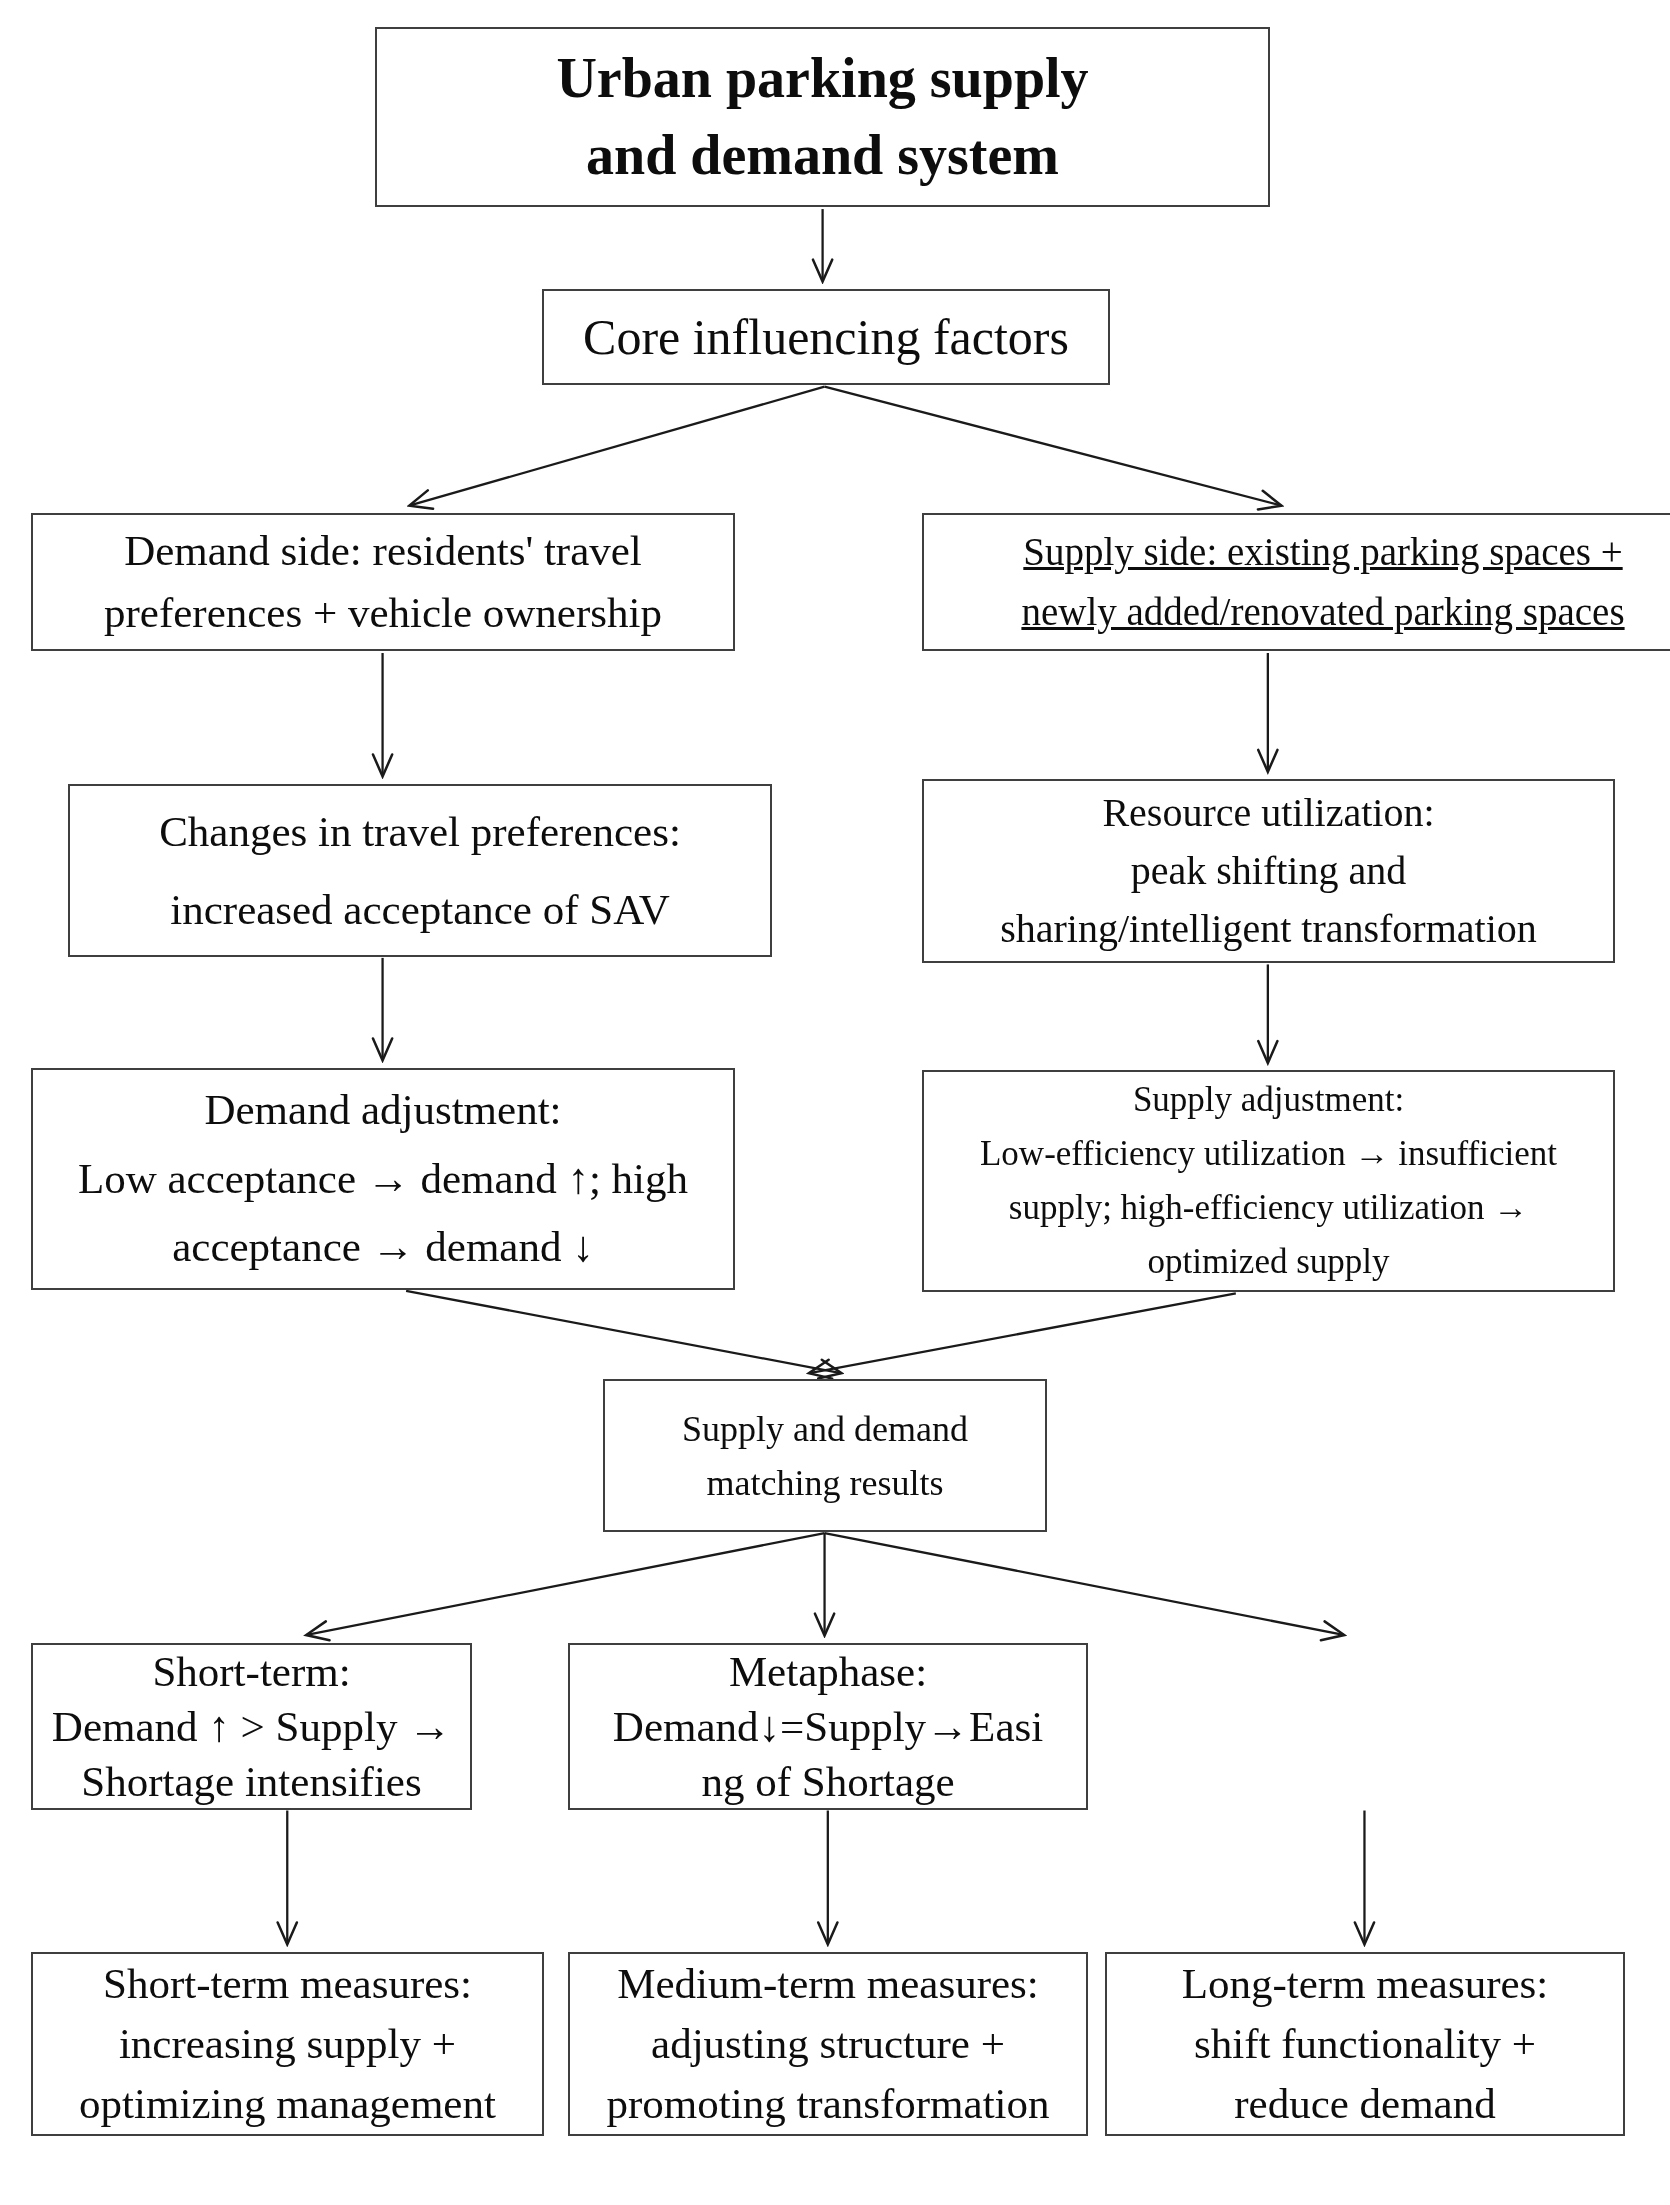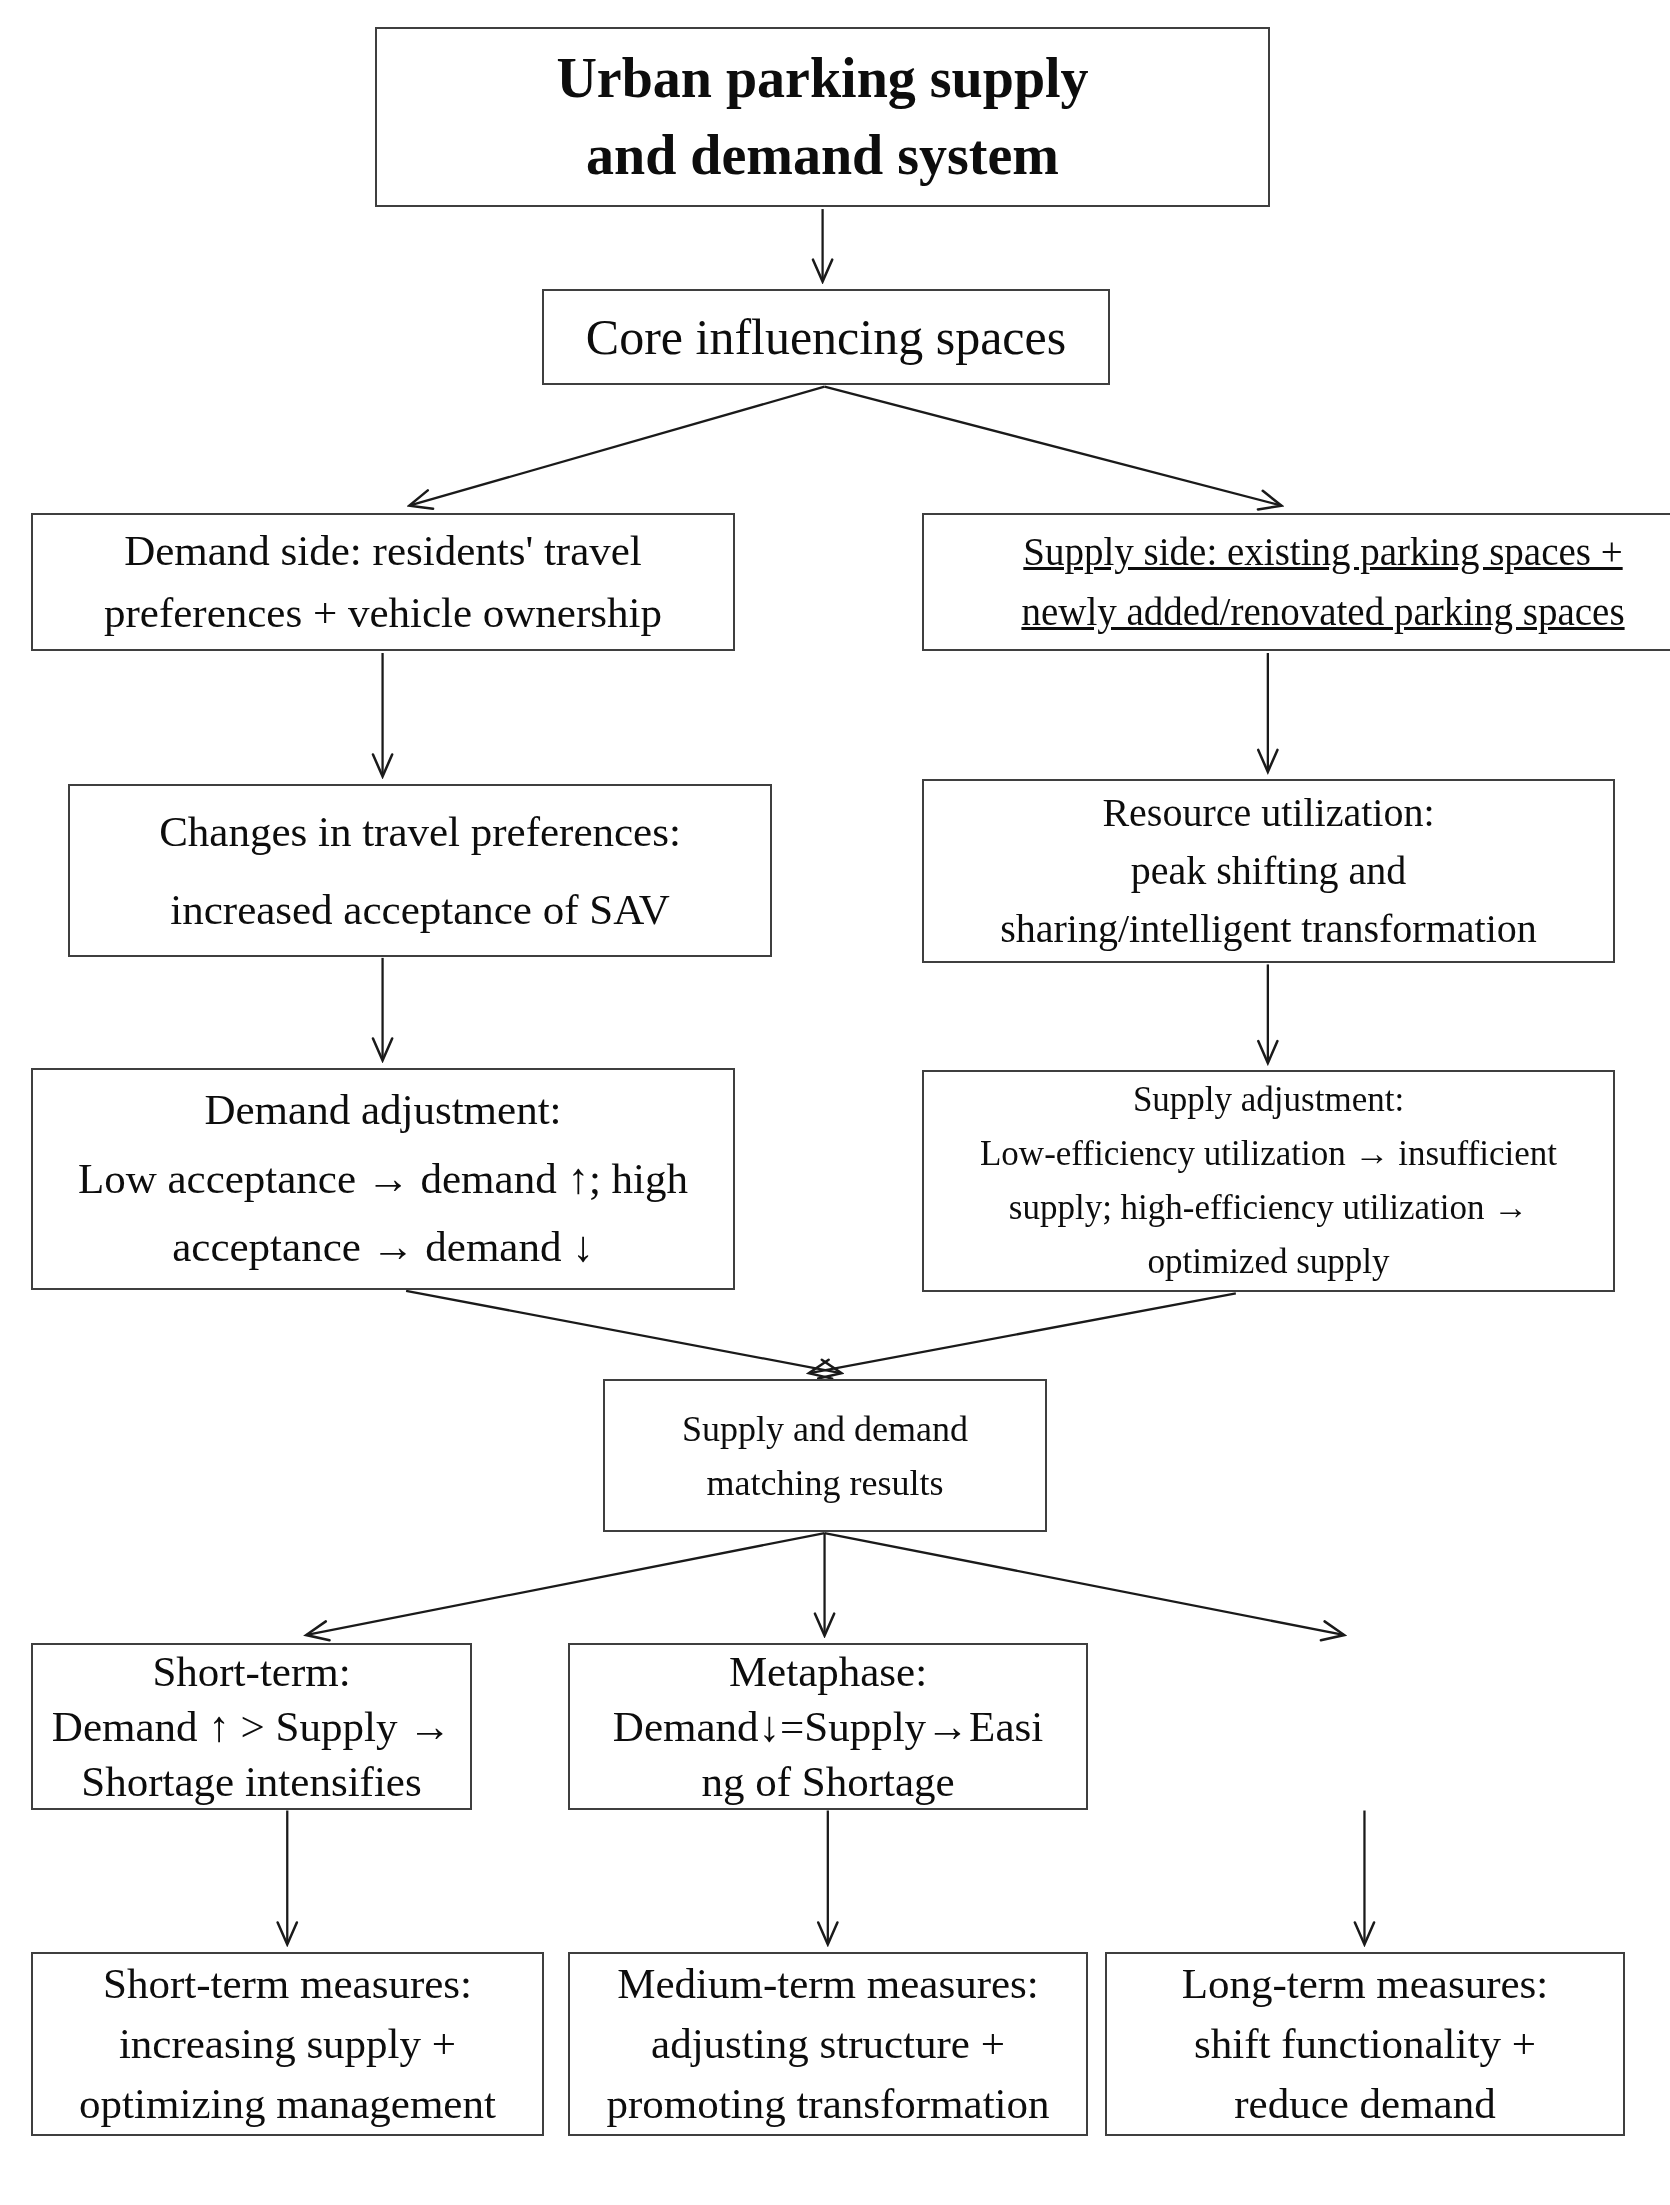--- a/index.html
+++ b/index.html
@@ -75,21 +75,21 @@
       <line x1="2090" y1="2773" x2="2090" y2="2977" marker-end="url(#ah)"></line>
     </g>
   </svg>
 
   <div class="node n-title">
     <span class="txt">Urban parking supply
 and demand system</span>
   </div>
 
   <div class="node n-core">
-    <span class="txt">Core influencing spaces</span>
+    <span class="txt">Core influencing factors</span>
   </div>
 
   <div class="node n-demand">
     <span class="txt">Demand side: residents' travel
 preferences + vehicle ownership</span>
   </div>
 
   <div class="node n-supply">
     <span class="txt">Supply side: existing parking spaces +
 newly added/renovated parking spaces</span>

